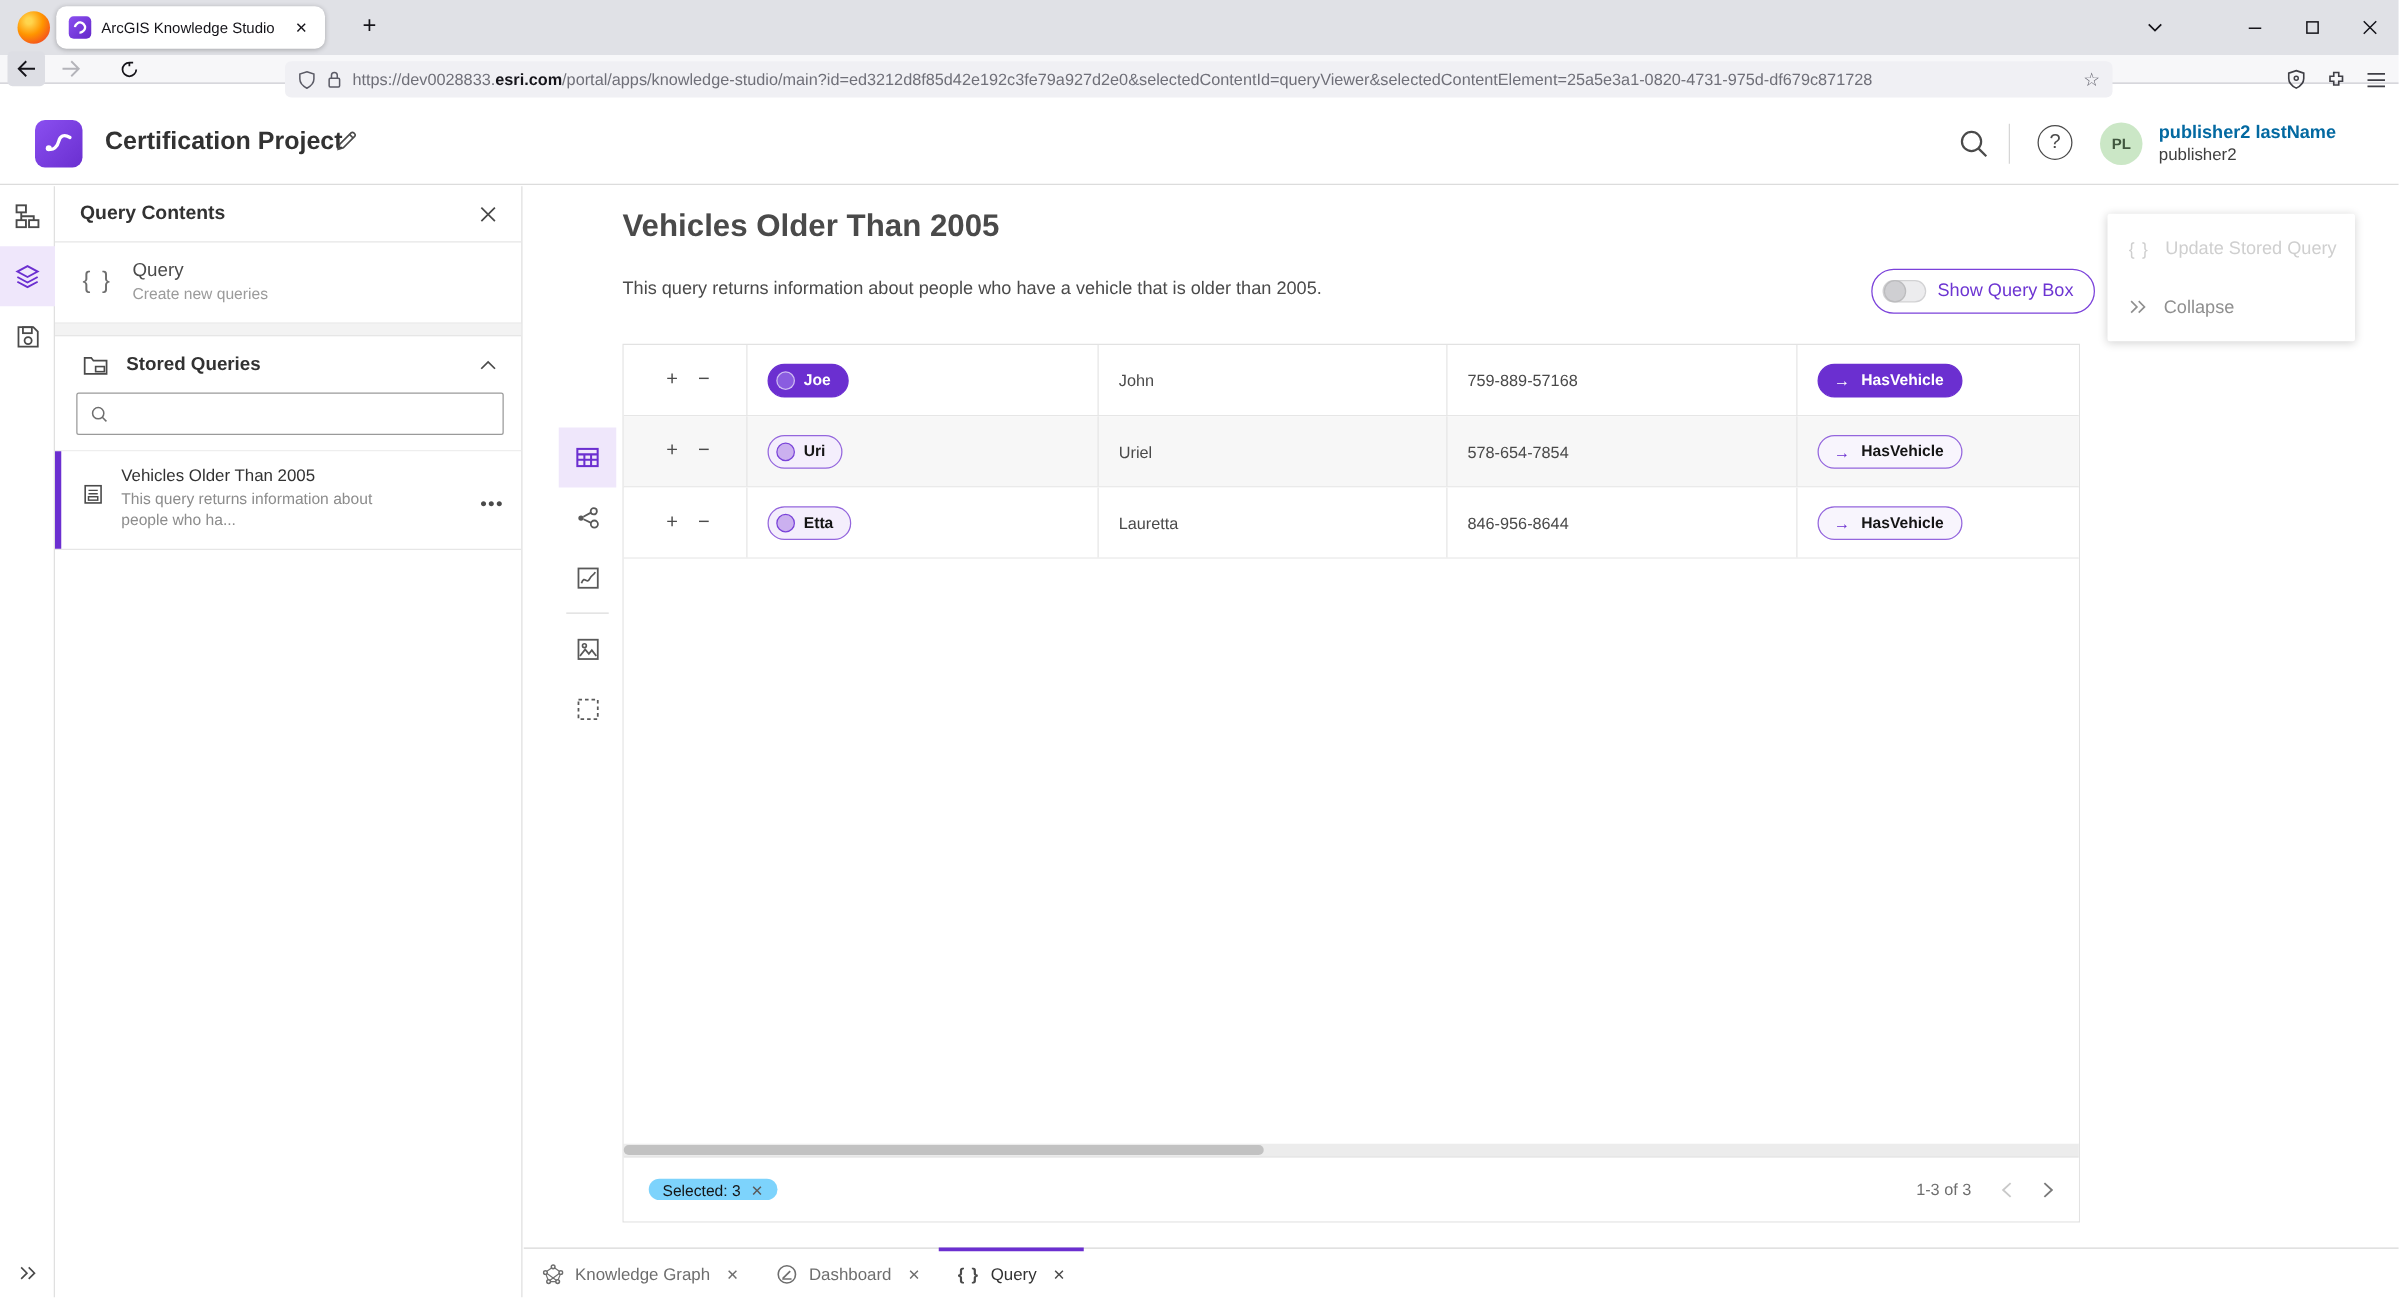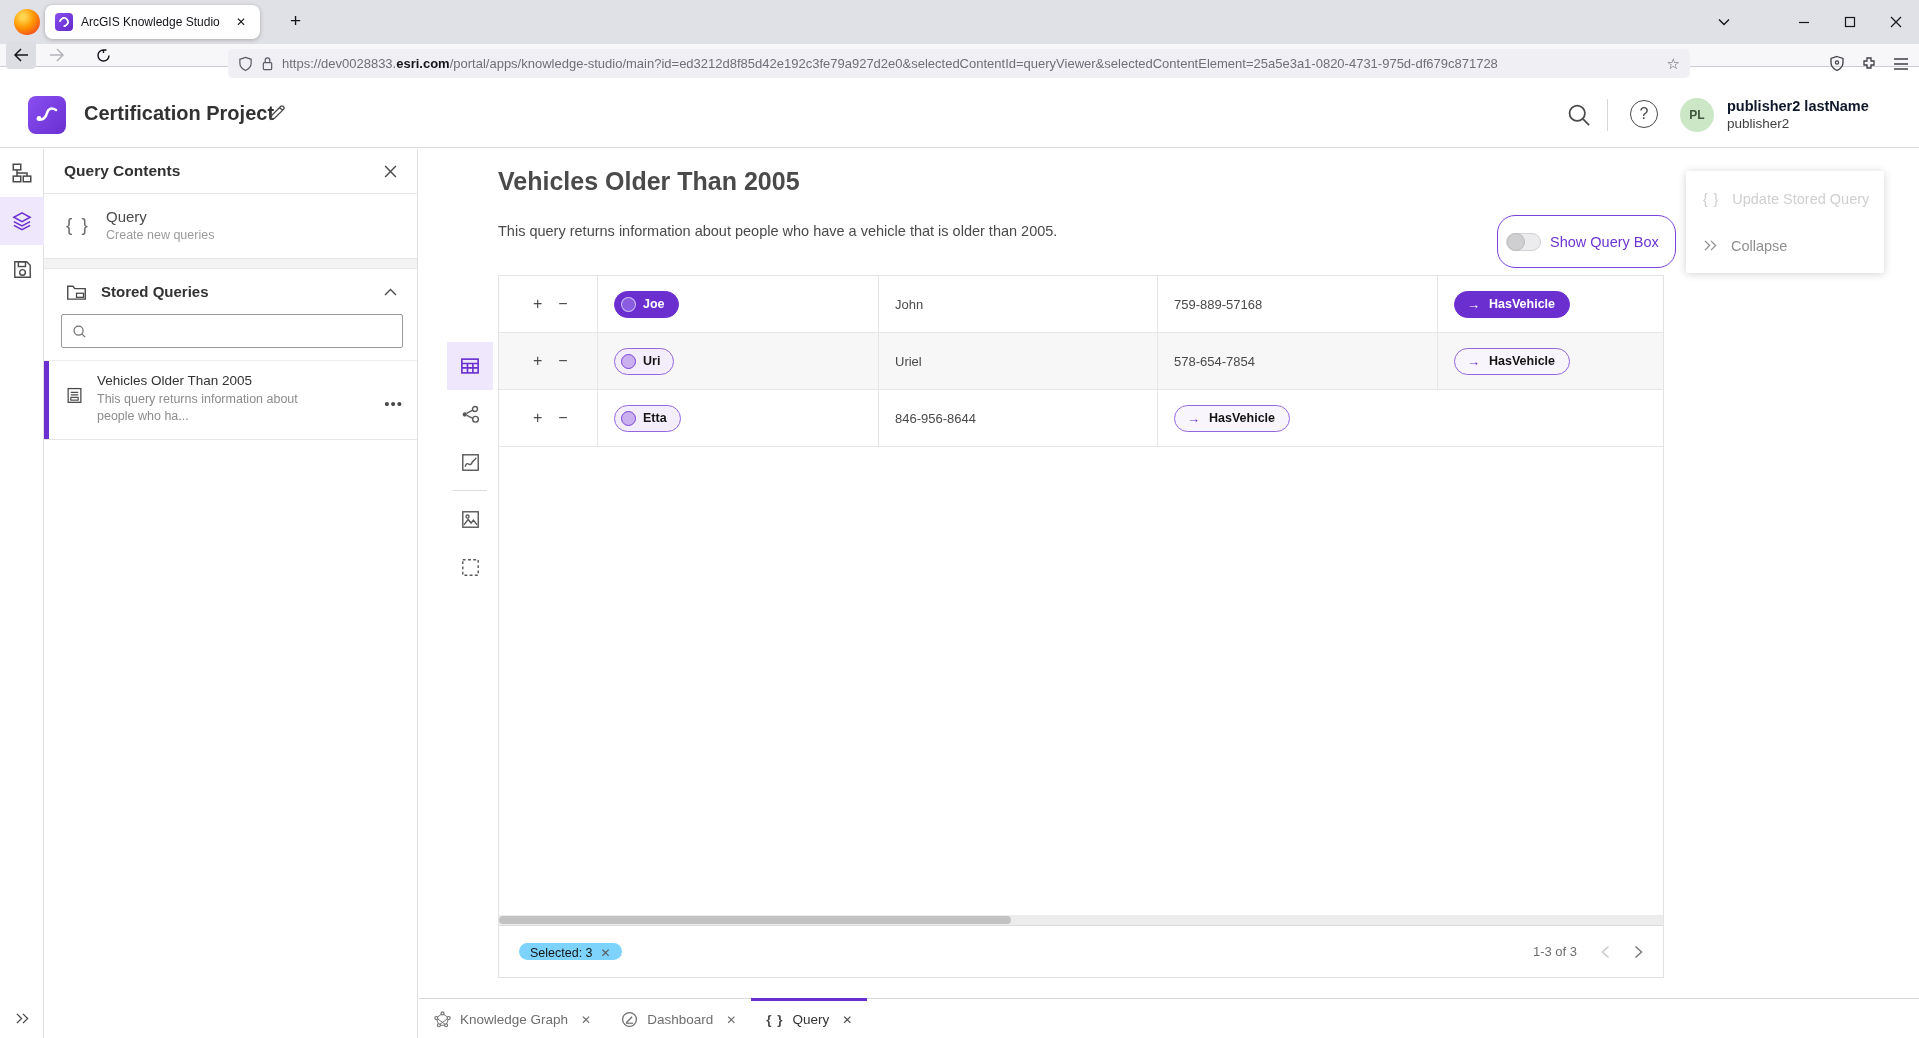--- a/index.html
+++ b/index.html
@@ -33,21 +33,21 @@
   .app-header { position:absolute; top:83px; left:0; right:0; height:65px; background:#fff; border-bottom:1px solid #dcdcdc; }
   .app-logo { position:absolute; left:28px; top:13px; width:38px; height:38px; border-radius:8px; background:linear-gradient(135deg,#8a4ff0 0%,#6a2fd0 100%); }
   .app-logo svg { position:absolute; inset:6px; }
   .project-title { position:absolute; left:84px; top:19px; font-size:20px; font-weight:600; color:#323232; }
   .edit-btn { position:absolute; left:268px; top:20px; color:#4a4a4a; }
   .hdr-search { position:absolute; left:1566px; top:19px; color:#4a4a4a; }
   .hdr-divider { position:absolute; left:1607px; top:16px; width:1px; height:32px; background:#d6d6d6; }
   .hdr-help { position:absolute; left:1630px; top:17px; width:28px; height:28px; border:1.6px solid #4a4a4a; border-radius:50%; display:flex; align-items:center; justify-content:center; font-size:16px; color:#4a4a4a; }
   .avatar { position:absolute; left:1680px; top:15px; width:34px; height:34px; border-radius:50%; background:#cbe7c6; display:flex; align-items:center; justify-content:center; font-size:12px; font-weight:700; color:#41573f; }
   .user-block { position:absolute; left:1727px; top:15px; line-height:17px; }
-  .user-line1 { font-size:14.5px; font-weight:600; color:#0f172a; }
+  .user-line1 { font-size:14.5px; font-weight:600; color:#0369a1; }
   .user-line2 { font-size:13.5px; color:#3f3f3f; }
 
   
   .rail { position:absolute; top:149px; bottom:0; left:0; width:44px; background:#fff; border-right:1px solid #e0e0e0; }
   .rail-item { width:44px; height:48px; display:flex; align-items:center; justify-content:center; color:#4a4a4a; }
   .rail-item.active { background:#efe7fb; color:#6b2fd0; }
   .rail-expand { position:absolute; bottom:6px; left:0; width:44px; height:28px; display:flex; align-items:center; justify-content:center; color:#4a4a4a; }
 
   
   .panel { position:absolute; top:149px; bottom:0; left:44px; width:374px; background:#fff; border-right:1px solid #e0e0e0; }
@@ -68,21 +68,21 @@
   .si-icon { margin-top:14px; color:#4a4a4a; }
   .si-texts { width:218px; }
   .si-title { font-size:13.5px; color:#323232; }
   .si-desc { font-size:12.5px; color:#8c8c8c; line-height:17px; margin-top:3px; }
   .si-more { margin-left:auto; align-self:flex-start; margin-top:22px; color:#4a4a4a; font-size:15px; letter-spacing:1px; }
 
   
   .main { position:absolute; top:149px; left:419px; right:0; bottom:40px; background:#fff; }
   .content-title { position:absolute; left:79px; top:18px; font-size:25px; font-weight:600; color:#4a4a4a; }
   .content-sub { position:absolute; left:79px; top:74px; font-size:14.5px; color:#4a4a4a; }
-  .toggle-pill { position:absolute; left:1078px; top:66px; height:53px; border:1.5px solid #7b42da; border-radius:18px; display:flex; align-items:center; gap:9px; padding:0 16px 0 8px; }
+  .toggle-pill { position:absolute; left:1078px; top:66px; height:36px; border:1.5px solid #7b42da; border-radius:18px; display:flex; align-items:center; gap:9px; padding:0 16px 0 8px; }
   .toggle-track { width:35px; height:18px; border-radius:9px; background:#ececee; border:1px solid #d2d2d4; position:relative; }
   .toggle-knob { position:absolute; left:0; top:-1px; width:18px; height:18px; border-radius:50%; background:#cfcfd2; border:1px solid #bcbcbe; }
   .toggle-label { font-size:14.5px; color:#6d35d2; }
 
   
   .mini-toolbar { position:absolute; left:28px; top:193px; width:46px; }
   .mt-item { width:46px; height:48px; display:flex; align-items:center; justify-content:center; color:#595959; }
   .mt-item.active { background:#efe7fb; color:#6b2fd0; }
   .mt-divider { height:1px; background:#dcdcdc; margin:4px 6px; }
 
@@ -410,20 +410,21 @@
       <div class="td sel">
         <span class="sel-btn">+</span>
         <span class="sel-btn">−</span>
       </div>
       <div class="td">
           <span class="entity-pill">
             <span class="entity-dot"></span>
             <span>Etta</span>
           </span>
         </div>
+      <div class="td">Lauretta</div>
       <div class="td">846-956-8644</div>
       <div class="td">
           <span class="rel-pill">
             <span class="rel-arrow">→</span>
             <span>HasVehicle</span>
           </span>
         </div>
     </div>
 
     <div class="table-empty"></div>

